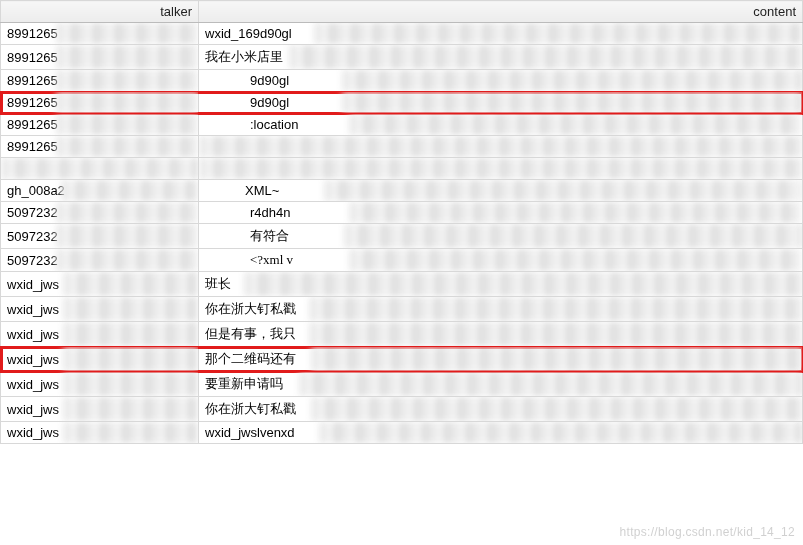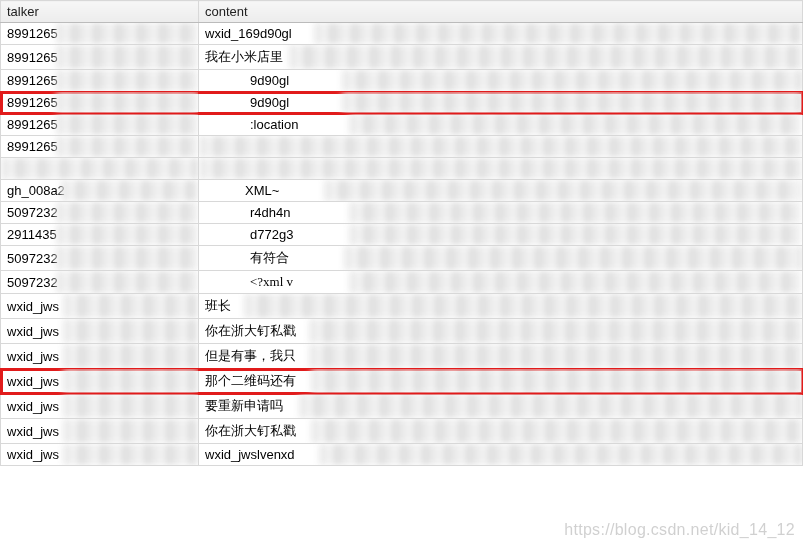--- a/index.html
+++ b/index.html
@@ -6,21 +6,21 @@
   body {
     font-family: -apple-system, 'Helvetica Neue', Arial, sans-serif;
     font-size: 13px;
     background: #fff;
     width: 803px;
     height: 545px;
     overflow: hidden;
     position: relative;
   }
   .table { display: table; width: 100%; border-collapse: collapse; table-layout: fixed; }
-  .thead { display: table-header-group; }
+  .thead { display: table-header-group; text-align: right; }
   .tbody { display: table-row-group; }
   .row { display: table-row; }
   .cell {
     display: table-cell;
     padding: 3px 6px;
     border: 1px solid #d8d8d8;
     height: 22px;
     vertical-align: middle;
     overflow: hidden;
     white-space: nowrap;
@@ -45,21 +45,21 @@
   }
   .hl-red {
     outline: 3px solid #e11b1b;
     outline-offset: -2px;
     z-index: 2;
   }
   .watermark {
     position: absolute;
     right: 8px;
     bottom: 6px;
-    font-size: 16px;
+    font-size: 12px;
     color: rgba(120,120,120,0.35);
     letter-spacing: 0.3px;
     pointer-events: none;
   }
 </style>
 </head>
 <body>
 
 <div class="table">
   <div class="thead">
@@ -99,24 +99,20 @@
       </div>
       <div class="row">
         <div class="cell col-talker"><span>gh_008a2</span><div class="blur-rest" style="left: 60px;"></div></div>
         <div class="cell col-content"><span style="padding-left: 40px;">XML~</span><div class="blur-rest" style="left: 125px;"></div></div>
       </div>
       <div class="row">
         <div class="cell col-talker"><span>5097232</span><div class="blur-rest" style="left: 55px;"></div></div>
         <div class="cell col-content"><span style="padding-left: 45px;">r4dh4n</span><div class="blur-rest" style="left: 150px;"></div></div>
       </div>
       <div class="row">
-        <div class="cell col-talker"><span>2911435</span><div class="blur-rest" style="left: 55px;"></div></div>
-        <div class="cell col-content"><span style="padding-left: 45px;">d772g3</span><div class="blur-rest" style="left: 150px;"></div></div>
-      </div>
-      <div class="row">
         <div class="cell col-talker"><span>5097232</span><div class="blur-rest" style="left: 55px;"></div></div>
         <div class="cell col-content"><span style="padding-left: 45px;">有符合</span><div class="blur-rest" style="left: 145px;"></div></div>
       </div>
       <div class="row">
         <div class="cell col-talker"><span>5097232</span><div class="blur-rest" style="left: 55px;"></div></div>
         <div class="cell col-content"><span style="padding-left: 45px; font-family: Liberation Serif, serif;">&lt;?xml v</span><div class="blur-rest" style="left: 150px;"></div></div>
       </div>
       <div class="row">
         <div class="cell col-talker"><span>wxid_jws</span><div class="blur-rest" style="left: 62px;"></div></div>
         <div class="cell col-content"><span>班长</span><div class="blur-rest" style="left: 45px;"></div></div>

